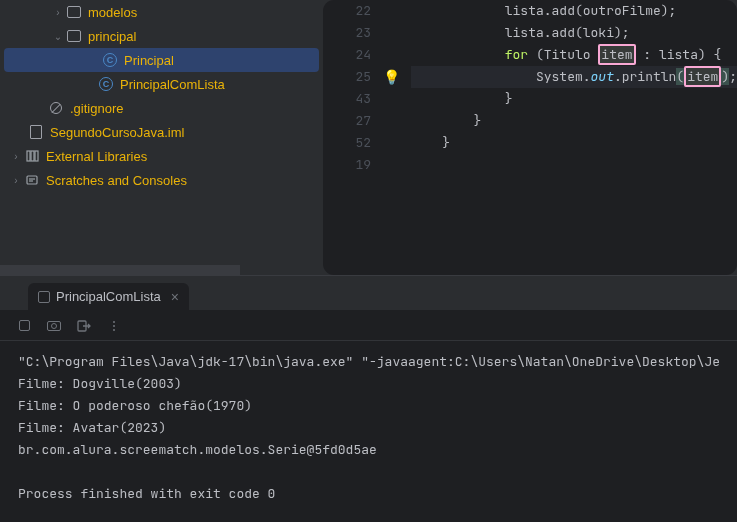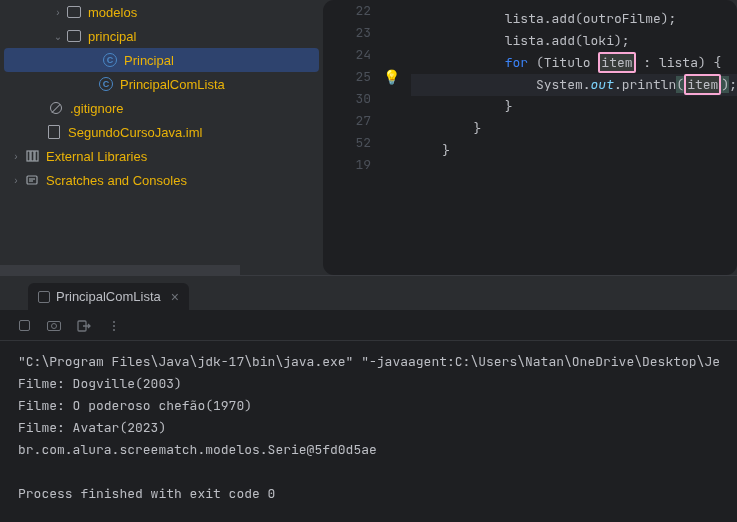--- a/index.html
+++ b/index.html
@@ -124,26 +124,26 @@
     padding-top: 0;
   }
   .bulb {
     color: #f2c55c;
     font-size: 14px;
     height: 22px;
     display: flex;
     align-items: center;
   }
   .code {
-    padding-top: 8px;
+    padding-top: 0;
     white-space: pre;
     color: #bcbec4;
   }
   .cl { height: 22px; }
-  .kw { color: #3b82f6; }
+  .kw { color: #bef264; }
   .field { color: #7dd3fc; font-style: italic; }
   .hl-box { background: #373b39; border: 2px solid #f9a8d4; padding: 0 1px; border-radius: 2px; }
   .paren-hl { background: #3b514d; }
   .cur-line { background: #26282e; }
   
   .bottom {
     flex: 1;
     background: #1e1f22;
     border-top: 1px solid #393b40;
     display: flex;
@@ -229,21 +229,21 @@
           </span>
           <span class="tree-label">PrincipalComLista</span>
         </div>
         <div class="tree-item" style="padding-left: 32px;">
           <span class="chev"></span>
           <span class="icon">
             <span class="ign-icon"></span>
           </span>
           <span class="tree-label">.gitignore</span>
         </div>
-        <div class="tree-item" style="padding-left: 30px;">
+        <div class="tree-item" style="padding-left: 12px;">
           <span class="chev"></span>
           <span class="icon iml-icon"></span>
           <span class="tree-label">SegundoCursoJava.iml</span>
         </div>
         <div class="tree-item" style="padding-left: 8px;">
           <span class="chev">›</span>
           <span class="icon">
             <svg width="14" height="14" viewBox="0 0 14 14" fill="none" stroke="#9aa0a6" stroke-width="1.2">
               <rect x="2" y="2" width="3" height="10"></rect>
               <rect x="6" y="2" width="3" height="10"></rect>
@@ -265,21 +265,21 @@
         </div>
       </div>
     <div class="scroll-track"></div>
   </div>
   <div class="editor">
     <div class="gutter" id="gutter">
         <div class="ln">22</div>
         <div class="ln">23</div>
         <div class="ln">24</div>
         <div class="ln">25</div>
-        <div class="ln">30</div>
+        <div class="ln">43</div>
         <div class="ln">27</div>
         <div class="ln">52</div>
         <div class="ln">19</div>
       </div>
     <div class="bulb-col" id="bulbs">
         <div class="bulb"></div>
         <div class="bulb"></div>
         <div class="bulb"></div>
         <div class="bulb">💡</div>
         <div class="bulb"></div>

